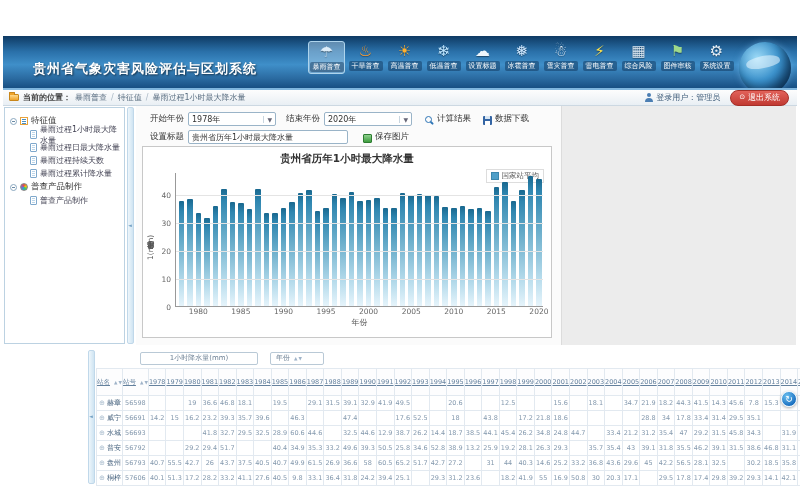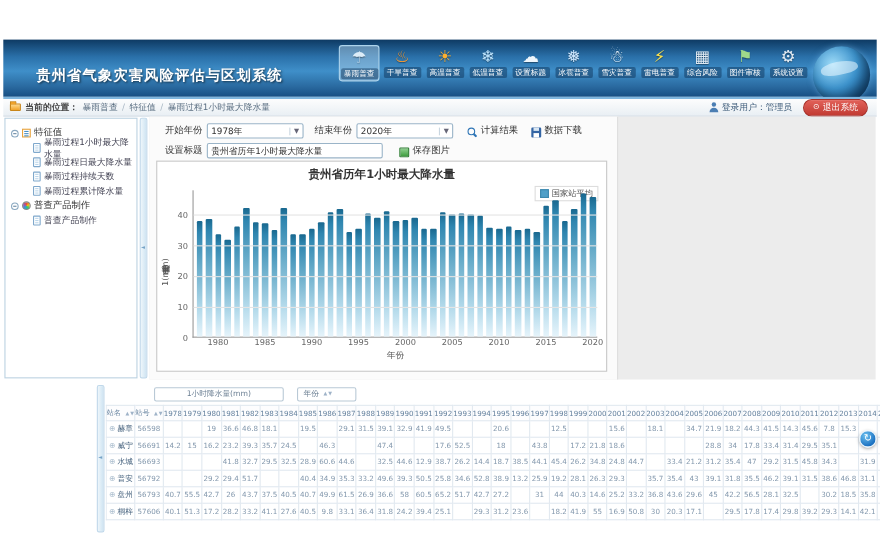--- a/index.html
+++ b/index.html
@@ -134,21 +134,21 @@
   .table-area { position:absolute; left:96px; top:349px; width:704px; height:140px; overflow:hidden; background:#fff; }
   .filter-row { display:flex; align-items:center; height:16px; margin:1px 0 2px 44px; }
   .filter-box { border:1px solid #b9c9d6; border-radius:2px; background:#fff; color:#6b7f93; font-size:7px;
     height:13px; display:flex; align-items:center; padding:0 5px; }
   .filter-box.metric { width:118px; justify-content:center; }
   .filter-box.year { width:54px; margin-left:12px; }
   .sorts { display:inline-flex; margin-left:3px; }
   .sorts i { font-style:normal; font-size:4.5px; color:#9fb3c8; margin-left:1px; cursor:pointer; }
   table.grid { border-collapse:collapse; table-layout:fixed; }
   .grid th, .grid td { border:1px solid #e2e9f0; font-weight:normal; overflow:hidden; white-space:nowrap; }
-  .grid th { height:14px; font-size:6.5px; color:#64819e; background:#fdfdfe; text-align:left; }
+  .grid th { height:27px; font-size:6.5px; color:#64819e; background:#fdfdfe; text-align:left;text-decoration:underline; }
   .grid td { height:15px; font-size:6.5px; color:#8398ad; text-align:center; }
   .grid td.name-cell { text-align:left; padding-left:2px; color:#46627e; font-size:7px; }
   .row-expand { color:#a9bccd; font-size:7px; margin-right:2px; cursor:pointer; }
   .col-name { width:40px; } .col-id { width:34px; } .col-year { width:17px; }
 
   .float-badge { position:absolute; left:781px; top:391px; width:16px; height:16px; border-radius:50%;
     background:radial-gradient(circle at 35% 30%,#6cc1f0,#1d72c2 70%,#145c9e);
     border:1px solid #e8f4fc; box-shadow:0 1px 3px rgba(0,0,0,.35); color:#fff; font-size:9px;
     line-height:14px; text-align:center; cursor:pointer; }
 </style>
@@ -611,21 +611,21 @@
           </tr>
           <tr>
             <td class="name-cell"><span class="row-expand">⊕</span><span>威宁</span></td>
             <td>56691</td>
             <td>14.2</td>
             <td>15</td>
             <td>16.2</td>
             <td>23.2</td>
             <td>39.3</td>
             <td>35.7</td>
-            <td>24.5</td>
+            <td>39.6</td>
             <td></td>
             <td>46.3</td>
             <td></td>
             <td></td>
             <td>47.4</td>
             <td></td>
             <td></td>
             <td>17.6</td>
             <td>52.5</td>
             <td></td>

